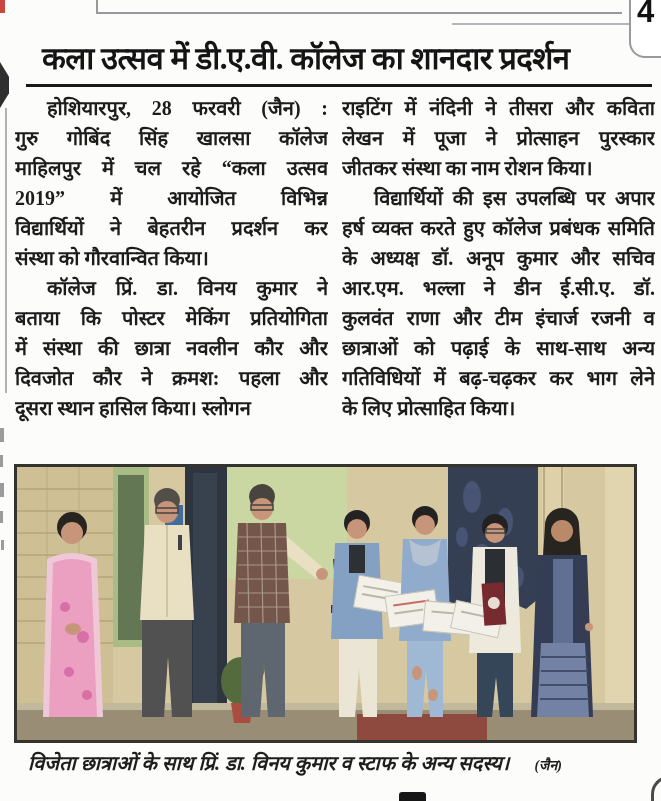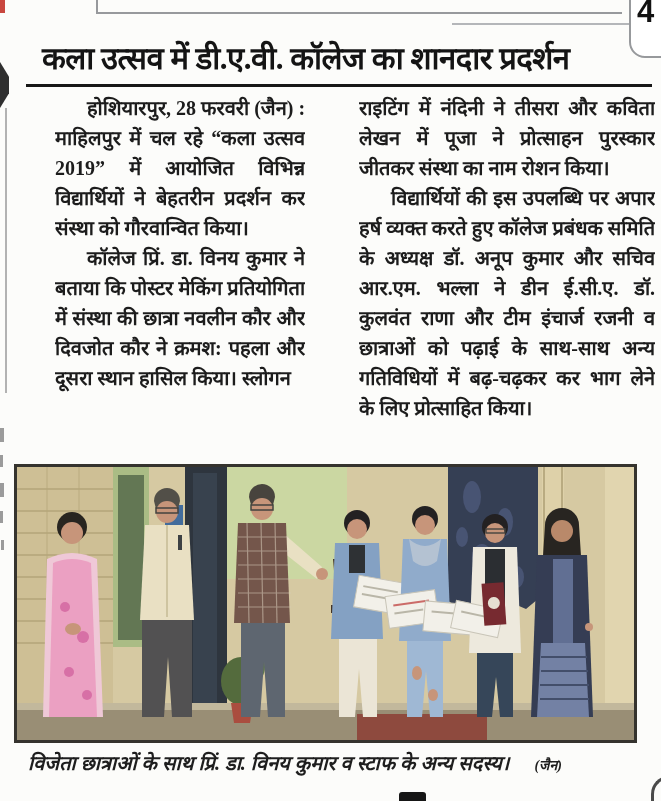--- a/index.html
+++ b/index.html
@@ -15,21 +15,21 @@
   .edge-dark{position:absolute;left:0;top:62px;width:9px;height:46px;background:#2f2f2f;
        clip-path:polygon(0 0,100% 32%,100% 68%,0 100%);}
   .edge-vline{position:absolute;left:5px;top:108px;width:2px;height:285px;background:#b2b2b2;}
   .edge-dash{position:absolute;background:#9b9b9b;}
   
   .headline{position:absolute;left:26px;top:36px;width:628px;font-size:31px;
        font-weight:bold;color:#141414;letter-spacing:-0.5px;white-space:nowrap;margin-left:16px;}
   .headline-rule{position:absolute;left:26px;top:84px;width:626px;height:3px;background:#171717;}
   
   .cols{position:absolute;left:15px;top:93px;width:640px;display:flex;gap:14px;}
-  .col{width:313px;margin-left:40px;}
+  .col{width:313px;}
   .bodyline{font-size:20px;line-height:30px;font-weight:bold;color:#1c1c1c;
        text-align:justify;text-align-last:justify;white-space:nowrap;overflow:hidden;}
   .bodyline.indent{text-indent:32px;}
   .bodyline.pend{text-align-last:left;}
   
   .photo-frame{position:absolute;left:14px;top:464px;width:617px;height:273px;
        border:3px solid #35332e;background:#d8cba4;}
   .photo-frame svg{display:block;}
   
   .caption-row{position:absolute;left:28px;top:749px;width:620px;display:flex;
@@ -59,20 +59,21 @@
 <div class="edge-dash" style="left:0;top:483px;width:4px;height:14px;"></div>
 <div class="edge-dash" style="left:0;top:511px;width:3px;height:12px;"></div>
 <div class="edge-dash" style="left:1px;top:540px;width:3px;height:10px;"></div>
 
 <div class="headline">कला उत्सव में डी.ए.वी. कॉलेज का शानदार प्रदर्शन</div>
 <div class="headline-rule"></div>
 
 <div class="cols">
   <div class="col">
       <div class="bodyline indent">होशियारपुर, 28 फरवरी (जैन) :</div>
+      <div class="bodyline">गुरु गोबिंद सिंह खालसा कॉलेज</div>
       <div class="bodyline">माहिलपुर में चल रहे “कला उत्सव</div>
       <div class="bodyline">2019” में आयोजित विभिन्न</div>
       <div class="bodyline">विद्यार्थियों ने बेहतरीन प्रदर्शन कर</div>
       <div class="bodyline pend">संस्था को गौरवान्वित किया।</div>
       <div class="bodyline indent">कॉलेज प्रिं. डा. विनय कुमार ने</div>
       <div class="bodyline">बताया कि पोस्टर मेकिंग प्रतियोगिता</div>
       <div class="bodyline">में संस्था की छात्रा नवलीन कौर और</div>
       <div class="bodyline">दिवजोत कौर ने क्रमश: पहला और</div>
       <div class="bodyline pend">दूसरा स्थान हासिल किया। स्लोगन</div>
     </div>

